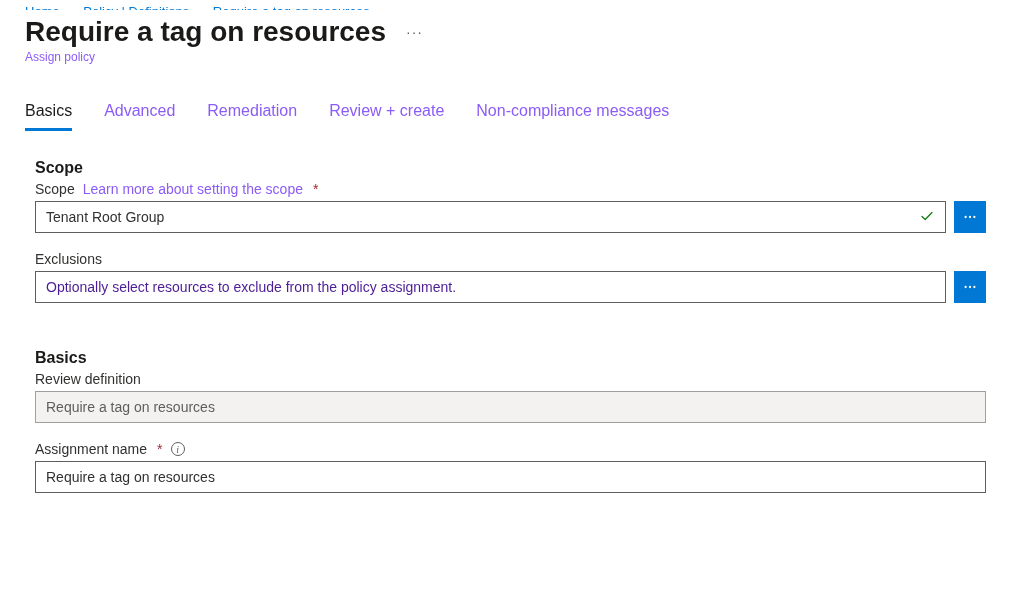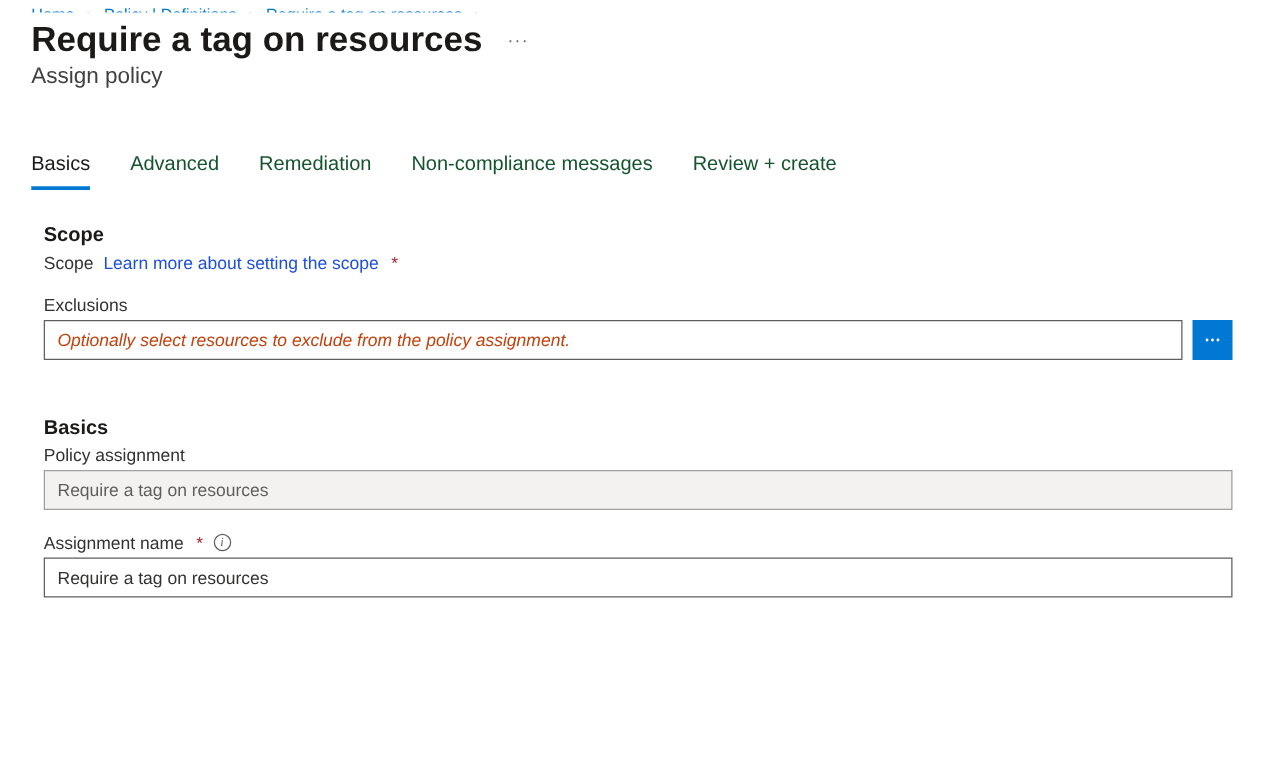--- a/index.html
+++ b/index.html
@@ -6,41 +6,41 @@
     body { font-family: "Segoe UI", -apple-system, BlinkMacSystemFont, sans-serif; font-size: 14px; color: #323130; background: #fff; padding: 0 25px; }
 
     .breadcrumb { font-size: 13px; color: #0078d4; padding: 4px 0 6px 0; height: 10px; overflow: hidden; }
     .breadcrumb span { color: #0078d4; }
     .breadcrumb .sep { color: #605e5c; margin: 0 6px; }
 
     .page-header { padding: 6px 0 2px 0; display: flex; align-items: center; gap: 16px; }
     .page-title { font-size: 28px; font-weight: 600; color: #1b1a19; }
     .more-dots { color: #605e5c; font-size: 14px; letter-spacing: 1px; padding: 4px; cursor: pointer; }
 
-    .subtitle { font-size: 18px; color: #404040; margin-bottom: 52px; }
+    .subtitle { font-size: 12px; color: #8b5cf6; margin-bottom: 38px; }
 
     .tabs { display: flex; gap: 32px; border-bottom: none; margin-bottom: 28px; }
-    .tab { font-size: 16px; color: #14532d; padding: 0 0 8px 0; cursor: pointer; }
+    .tab { font-size: 16px; color: #8b5cf6; padding: 0 0 8px 0; cursor: pointer; }
     .tab.active { color: #1b1a19; border-bottom: 3px solid #0078d4; font-weight: 400; }
 
     .section { padding: 0 10px; }
     .section-heading { font-size: 16px; font-weight: 600; color: #1b1a19; margin-bottom: 4px; }
 
     .field-row { margin-bottom: 18px; }
     .field-label-line { font-size: 14px; color: #323130; margin-bottom: 4px; display: flex; align-items: center; gap: 8px; }
-    .field-label-line a { color: #1d4ed8; text-decoration: none; }
+    .field-label-line a { color: #8b5cf6; text-decoration: none; }
     .req { color: #a4262c; margin-left: 2px; }
     .info-icon { display: inline-flex; width: 14px; height: 14px; border: 1px solid #605e5c; border-radius: 50%; align-items: center; justify-content: center; font-size: 10px; font-style: italic; color: #605e5c; font-family: Georgia, serif; }
 
     .input-line { display: flex; align-items: stretch; gap: 8px; }
     .text-input { flex: 1; height: 32px; border: 1px solid #605e5c; padding: 0 10px; font-size: 14px; font-family: inherit; color: #323130; background: #fff; display: flex; align-items: center; justify-content: space-between; }
     .text-input.readonly { background: #f3f2f1; color: #605e5c; border-color: #a19f9d; }
     .text-input input { border: none; outline: none; width: 100%; font-size: 14px; font-family: inherit; color: #323130; background: transparent; }
     .text-input input::placeholder { color: #605e5c; }
-    .text-input .placeholder-text { color: #c2410c; font-style: italic; }
+    .text-input .placeholder-text { color: #4c1d95; }
     .check-icon { color: #107c10; }
 
     .picker-btn { width: 32px; height: 32px; background: #0078d4; color: #fff; border: none; display: flex; align-items: center; justify-content: center; cursor: pointer; font-weight: bold; }
     .picker-btn svg { width: 14px; height: 14px; }
 
     .spacer { height: 28px; }
   </style>
 </head>
 <body>
 
@@ -56,32 +56,49 @@
 <div class="page-header">
   <h1 class="page-title">Require a tag on resources</h1>
   <span class="more-dots">···</span>
 </div>
 <div class="subtitle">Assign policy</div>
 
 <div class="tabs">
   <div class="tab active">Basics</div>
   <div class="tab">Advanced</div>
   <div class="tab">Remediation</div>
+  <div class="tab">Review + create</div>
   <div class="tab">Non-compliance messages</div>
-  <div class="tab">Review + create</div>
 </div>
 
 <div class="section">
   <div class="section-heading">Scope</div>
 
   <div class="field-row">
     <div class="field-label-line">
       <span>Scope</span>
       <a href="#">Learn more about setting the scope</a>
       <span class="req">*</span>
+    </div>
+    <div class="input-line">
+      <div class="text-input">
+        <span>Tenant Root Group</span>
+        <span class="check-icon">
+          <svg width="16" height="16" viewBox="0 0 16 16" fill="none">
+              <path d="M3 8.5 L6.2 11.5 L13 4.5" stroke="#107c10" stroke-width="1.3" fill="none" stroke-linecap="round" stroke-linejoin="round"></path>
+            </svg>
+        </span>
+      </div>
+      <button class="picker-btn">
+        <svg viewBox="0 0 16 16">
+            <circle cx="3" cy="8" r="1.3" fill="#fff"></circle>
+            <circle cx="8" cy="8" r="1.3" fill="#fff"></circle>
+            <circle cx="13" cy="8" r="1.3" fill="#fff"></circle>
+          </svg>
+      </button>
     </div>
   </div>
 
   <div class="field-row">
     <div class="field-label-line">
       <span>Exclusions</span>
     </div>
     <div class="input-line">
       <div class="text-input">
         <span class="placeholder-text">Optionally select resources to exclude from the policy assignment.</span>
@@ -95,21 +112,21 @@
       </button>
     </div>
   </div>
 
   <div class="spacer"></div>
 
   <div class="section-heading">Basics</div>
 
   <div class="field-row">
     <div class="field-label-line">
-      <span>Policy assignment</span>
+      <span>Review definition</span>
     </div>
     <div class="input-line">
       <div class="text-input readonly">
         <span>Require a tag on resources</span>
       </div>
     </div>
   </div>
 
   <div class="field-row">
     <div class="field-label-line">

